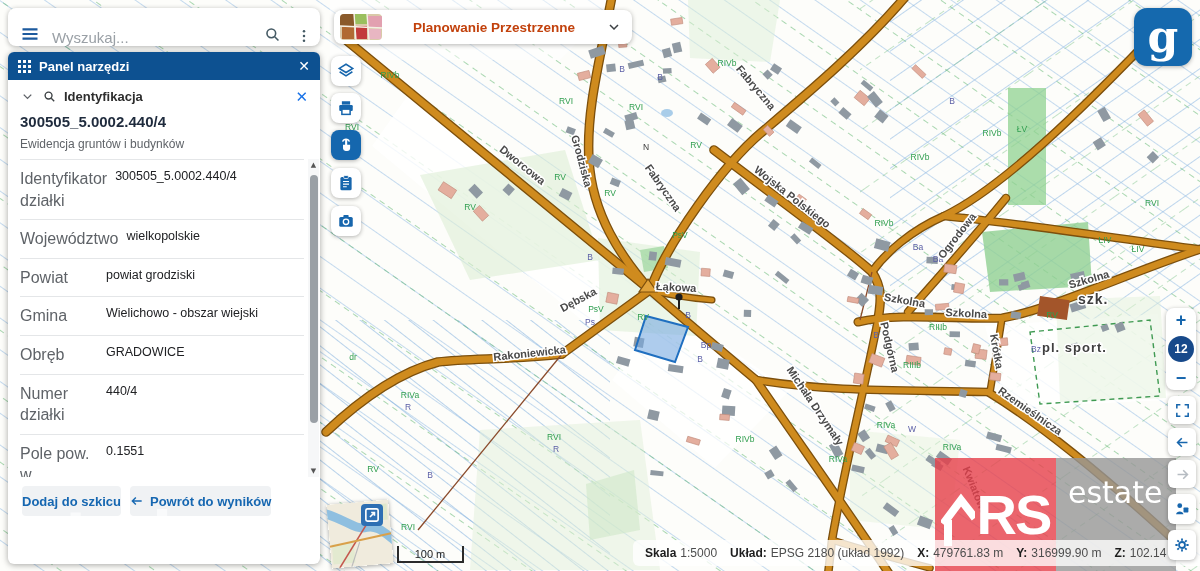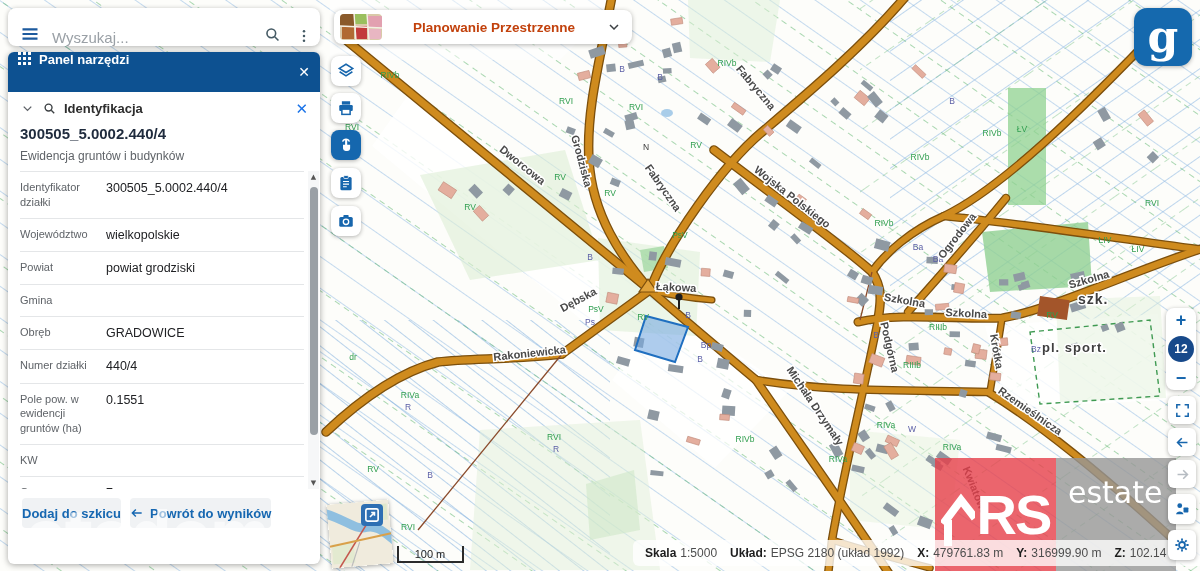--- a/index.html
+++ b/index.html
@@ -19,33 +19,33 @@
   .layer-select { position:absolute; left:334px; top:10px; width:298px; height:34px; display:flex; align-items:center; padding:0 10px 0 6px; gap:8px; z-index:40; cursor:pointer; }
   .layer-thumb { width:42px; height:26px; border-radius:4px; overflow:hidden; flex:none; }
   .layer-label { flex:1; text-align:center; font-size:13.5px; font-weight:bold; color:#c2410c; }
 
   
   .toolbtn { position:absolute; left:331px; width:30px; height:30px; border-radius:8px; background:#fff; box-shadow:0 1px 4px rgba(0,0,0,.3); border:none; cursor:pointer; display:flex; align-items:center; justify-content:center; z-index:40; }
   .toolbtn.active { background:#1567ae; }
 
   
   .panel { position:absolute; left:8px; top:52px; width:312px; height:512px; background:#fff; border-radius:6px; box-shadow:0 1px 6px rgba(0,0,0,.35); z-index:40; overflow:hidden; display:flex; flex-direction:column; }
-  .panel-header { background:#0d5191; color:#fff; height:40px; display:flex; gap:8px; padding:0 10px; flex:none; }
+  .panel-header { background:#0d5191; color:#fff; height:28px; display:flex; align-items:center; gap:8px; padding:0 10px; flex:none; }
   .panel-header .ttl { font-size:13px; font-weight:bold; flex:1; }
   .xbtn { border:none; background:transparent; cursor:pointer; font-size:14px; line-height:1; color:#fff; }
   .section-hdr { display:flex; align-items:center; gap:7px; padding:9px 12px 7px 12px; flex:none; }
   .section-hdr .ttl { font-size:13px; font-weight:bold; color:#2d2d2d; flex:1; }
   .xbtn.blue { color:#1a73e8; font-size:15px; }
   .idblock { padding:2px 12px 8px 12px; flex:none; }
   .parcel-id { font-size:15px; font-weight:bold; color:#1f2b3d; }
   .parcel-sub { font-size:12px; color:#5f6368; margin-top:7px; }
   .rows-wrap { position:relative; height:318px; overflow:hidden; flex:none; }
   .rows { padding:0 16px 0 12px; }
   .frow { display:flex; border-top:1px solid #e4e6e8; padding:8px 0; }
-  .flabel { flex:0 0 86px; font-size:11px; color:#5f6368; padding-right:8px; line-height:1.35; }
+  .flabel { flex:0 0 86px; font-size:16px; color:#5f6368; padding-right:8px; line-height:1.35; }
   .fvalue { flex:1; font-size:12.5px; color:#202124; line-height:1.3; }
   .vscroll { position:absolute; right:1px; top:0; bottom:0; width:11px; background:#f6f7f8; }
   .vthumb { position:absolute; left:1.5px; top:16px; width:8px; height:248px; background:#9aa0a6; border-radius:4px; cursor:pointer; }
   .varrow { position:absolute; left:0; width:11px; font-size:7px; color:#555; text-align:center; cursor:pointer; font-family:"DejaVu Sans",sans-serif; }
   .panel-btns { padding:9px 14px; display:flex; flex-direction:row; gap:9px; flex:none; }
   .gbtn { height:30px; border:none; border-radius:4px; background:#f0f2f4; color:#1667b1; font-size:13px; font-weight:bold; cursor:pointer; font-family:"Liberation Sans",sans-serif; display:flex; align-items:center; justify-content:center; gap:6px; }
 
   
   .g-logo { position:absolute; left:1134px; top:8px; width:58px; height:58px; border-radius:13px; background:#1569ae; color:#fff; display:flex; align-items:center; justify-content:center; font-family:"DejaVu Serif",serif; font-weight:bold; font-size:44px; line-height:1; z-index:45; cursor:pointer; box-shadow:0 1px 4px rgba(0,0,0,.3); }
   .zoom-pill { position:absolute; left:1166px; top:308px; width:30px; height:82px; background:#fff; border-radius:8px; box-shadow:0 1px 4px rgba(0,0,0,.3); z-index:45; display:flex; flex-direction:column; align-items:center; justify-content:space-between; padding:3px 0; }
@@ -572,20 +572,21 @@
           <div class="frow">
             <div class="flabel">Województwo</div>
             <div class="fvalue">wielkopolskie</div>
           </div>
           <div class="frow">
             <div class="flabel">Powiat</div>
             <div class="fvalue">powiat grodziski</div>
           </div>
           <div class="frow">
             <div class="flabel">Gmina</div>
+            <div class="fvalue">Wielichowo - obszar wiejski</div>
           </div>
           <div class="frow">
             <div class="flabel">Obręb</div>
             <div class="fvalue">GRADOWICE</div>
           </div>
           <div class="frow">
             <div class="flabel">Numer działki</div>
             <div class="fvalue">440/4</div>
           </div>
           <div class="frow">

